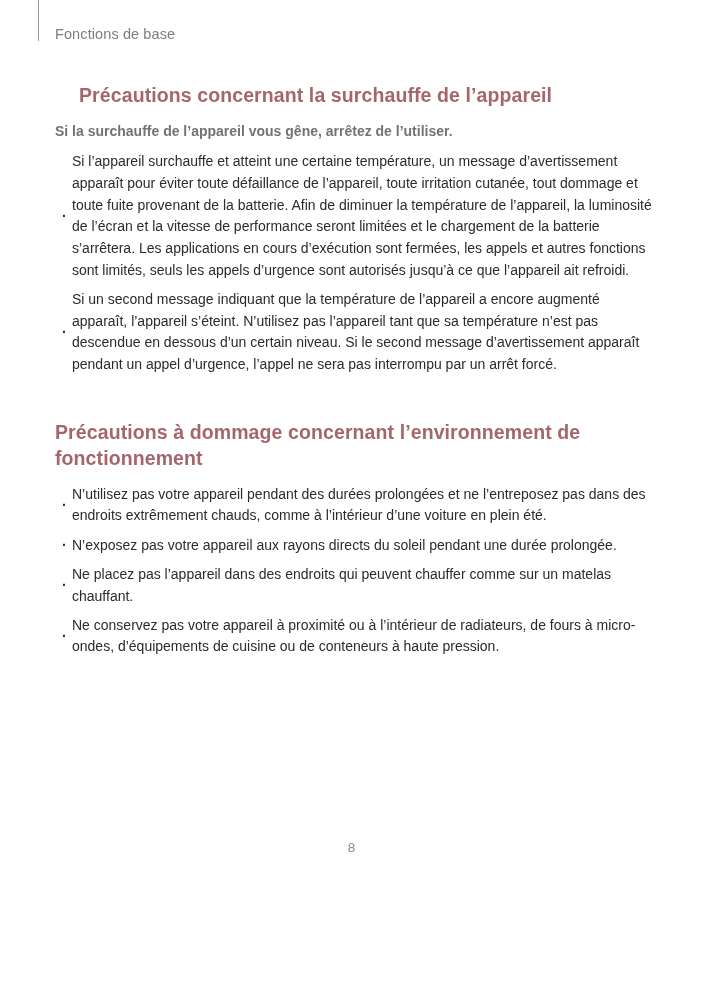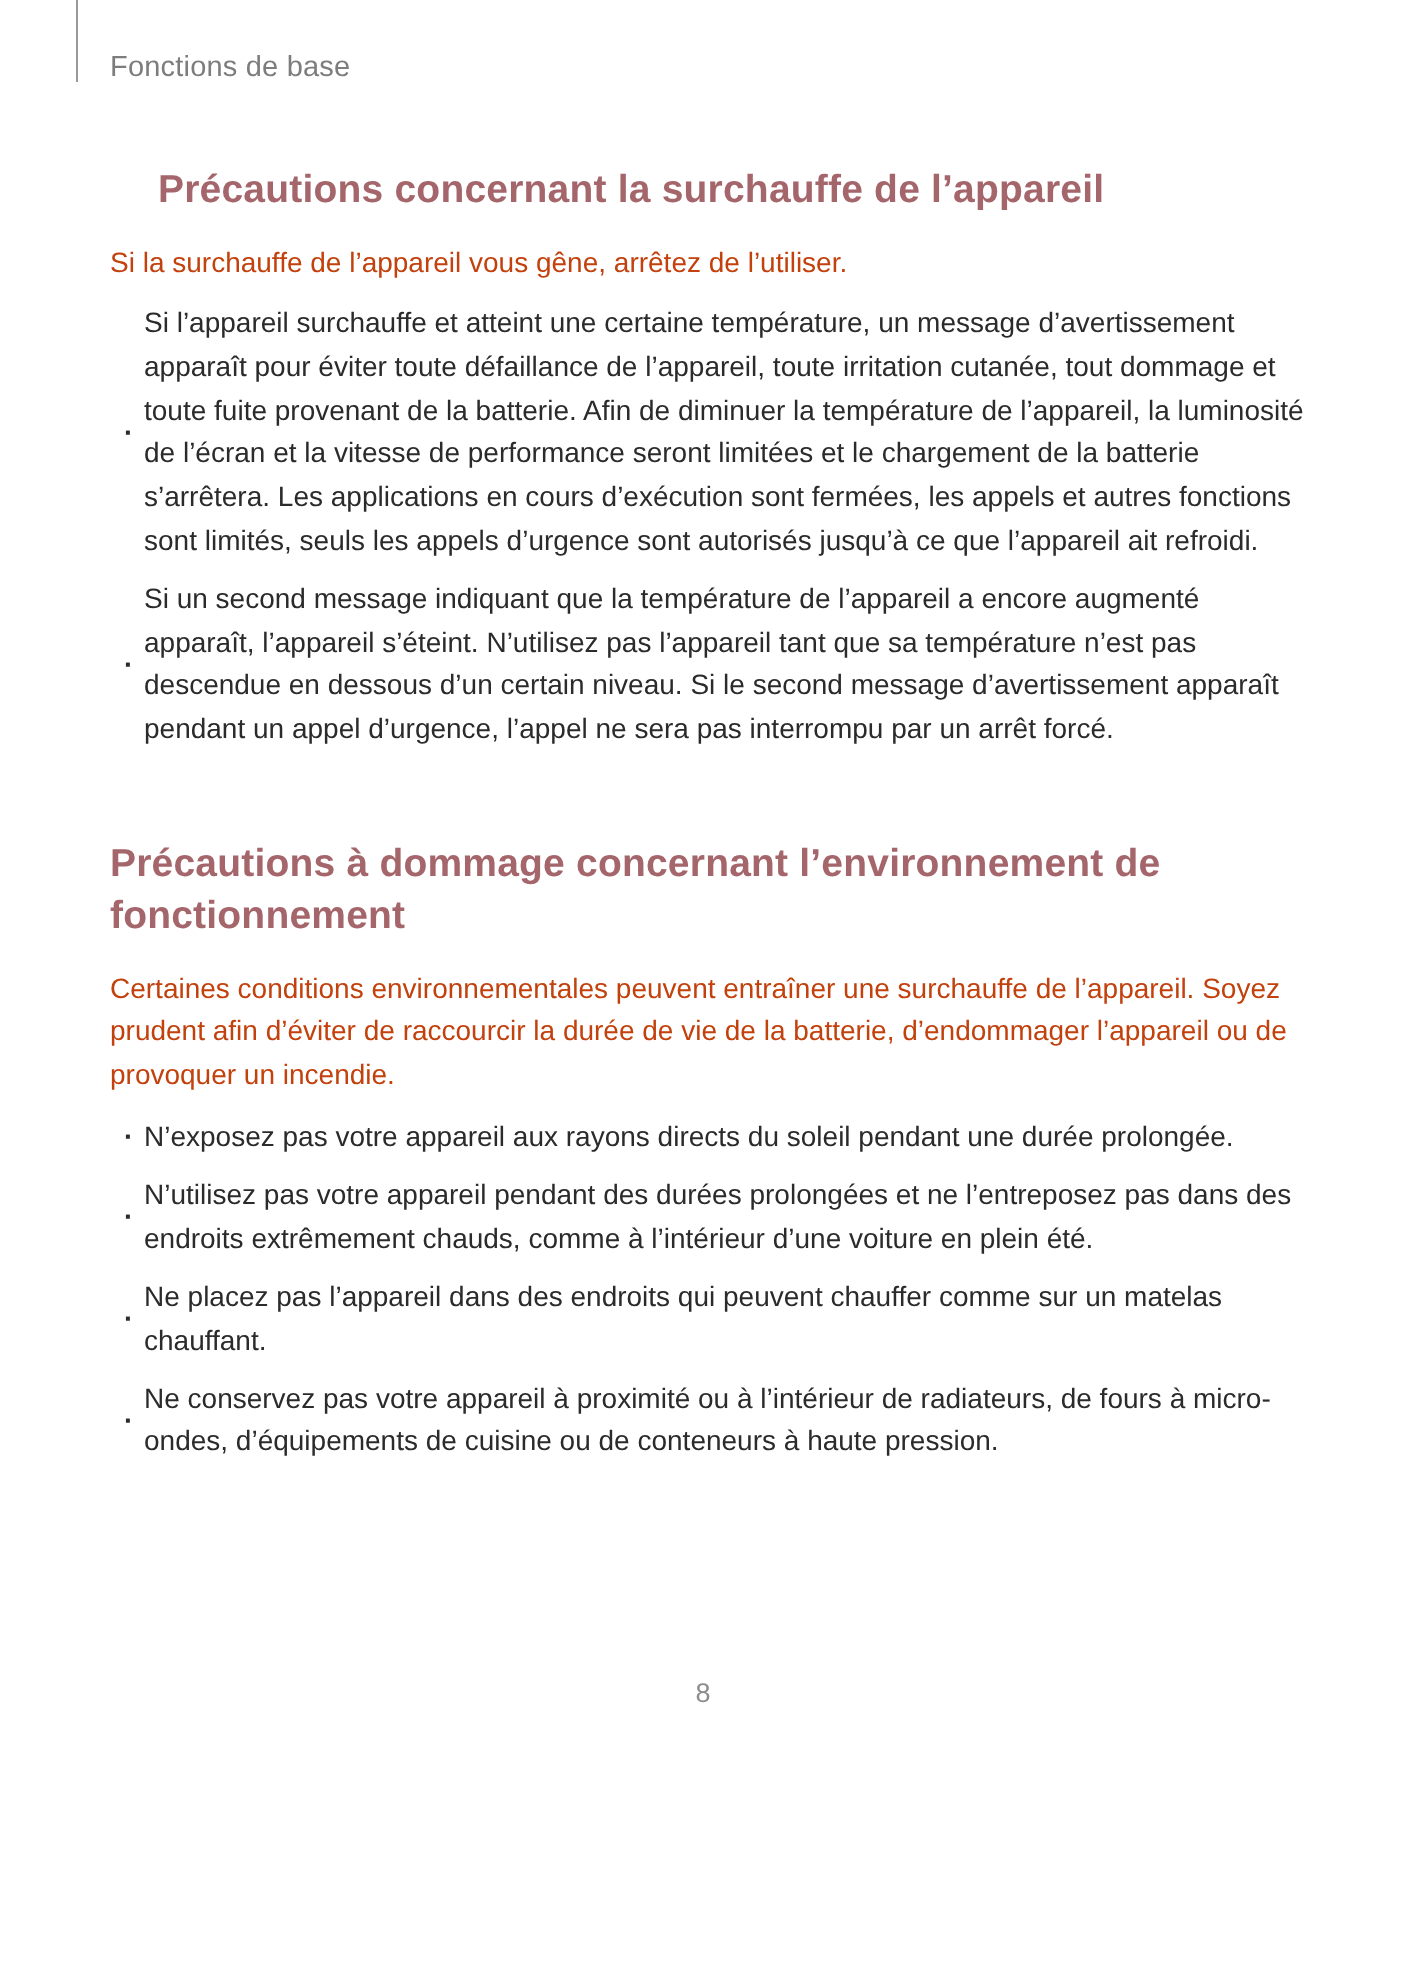--- a/index.html
+++ b/index.html
@@ -60,21 +60,22 @@
     margin-top: 37px;
     margin-left: 24px;
   }
   .section-title.second {
     margin-top: 27px;
   }
   .body-text {
     font-size: 14px;
     line-height: 1.55;
     margin: 0 0 7px 0;
-    color: #c2410c;
+    color: #737373;
+    font-weight: bold;
   }
   .bullet-list {
     list-style: none;
     margin: 9px 0 0 0;
     padding: 0;
   }
   .bullet-item {
     display: flex;
     align-items: center;
     font-size: 14px;
@@ -135,29 +136,28 @@
           <span class="bullet-marker"></span>
           <span class="bullet-text">Si un second message indiquant que la température de l’appareil a encore augmenté apparaît, l’appareil s’éteint. N’utilisez pas l’appareil tant que sa température n’est pas descendue en dessous d’un certain niveau. Si le second message d’avertissement apparaît pendant un appel d’urgence, l’appel ne sera pas interrompu par un arrêt forcé.</span>
         </li>
       </ul>
     </section>
 
     <div class="section-gap"></div>
 
     <section>
       <h1 class="section-title second">Précautions à dommage concernant l’environnement de fonctionnement</h1>
-      <p class="body-text">Certaines conditions environnementales peuvent entraîner une surchauffe de l’appareil. Soyez prudent afin d’éviter de raccourcir la durée de vie de la batterie, d’endommager l’appareil ou de provoquer un incendie.</p>
       <ul class="bullet-list">
         <li class="bullet-item">
           <span class="bullet-marker"></span>
-          <span class="bullet-text">N’exposez pas votre appareil aux rayons directs du soleil pendant une durée prolongée.</span>
+          <span class="bullet-text">N’utilisez pas votre appareil pendant des durées prolongées et ne l’entreposez pas dans des endroits extrêmement chauds, comme à l’intérieur d’une voiture en plein été.</span>
         </li>
         <li class="bullet-item">
           <span class="bullet-marker"></span>
-          <span class="bullet-text">N’utilisez pas votre appareil pendant des durées prolongées et ne l’entreposez pas dans des endroits extrêmement chauds, comme à l’intérieur d’une voiture en plein été.</span>
+          <span class="bullet-text">N’exposez pas votre appareil aux rayons directs du soleil pendant une durée prolongée.</span>
         </li>
         <li class="bullet-item">
           <span class="bullet-marker"></span>
           <span class="bullet-text">Ne placez pas l’appareil dans des endroits qui peuvent chauffer comme sur un matelas chauffant.</span>
         </li>
         <li class="bullet-item">
           <span class="bullet-marker"></span>
           <span class="bullet-text">Ne conservez pas votre appareil à proximité ou à l’intérieur de radiateurs, de fours à micro-ondes, d’équipements de cuisine ou de conteneurs à haute pression.</span>
         </li>
       </ul>

